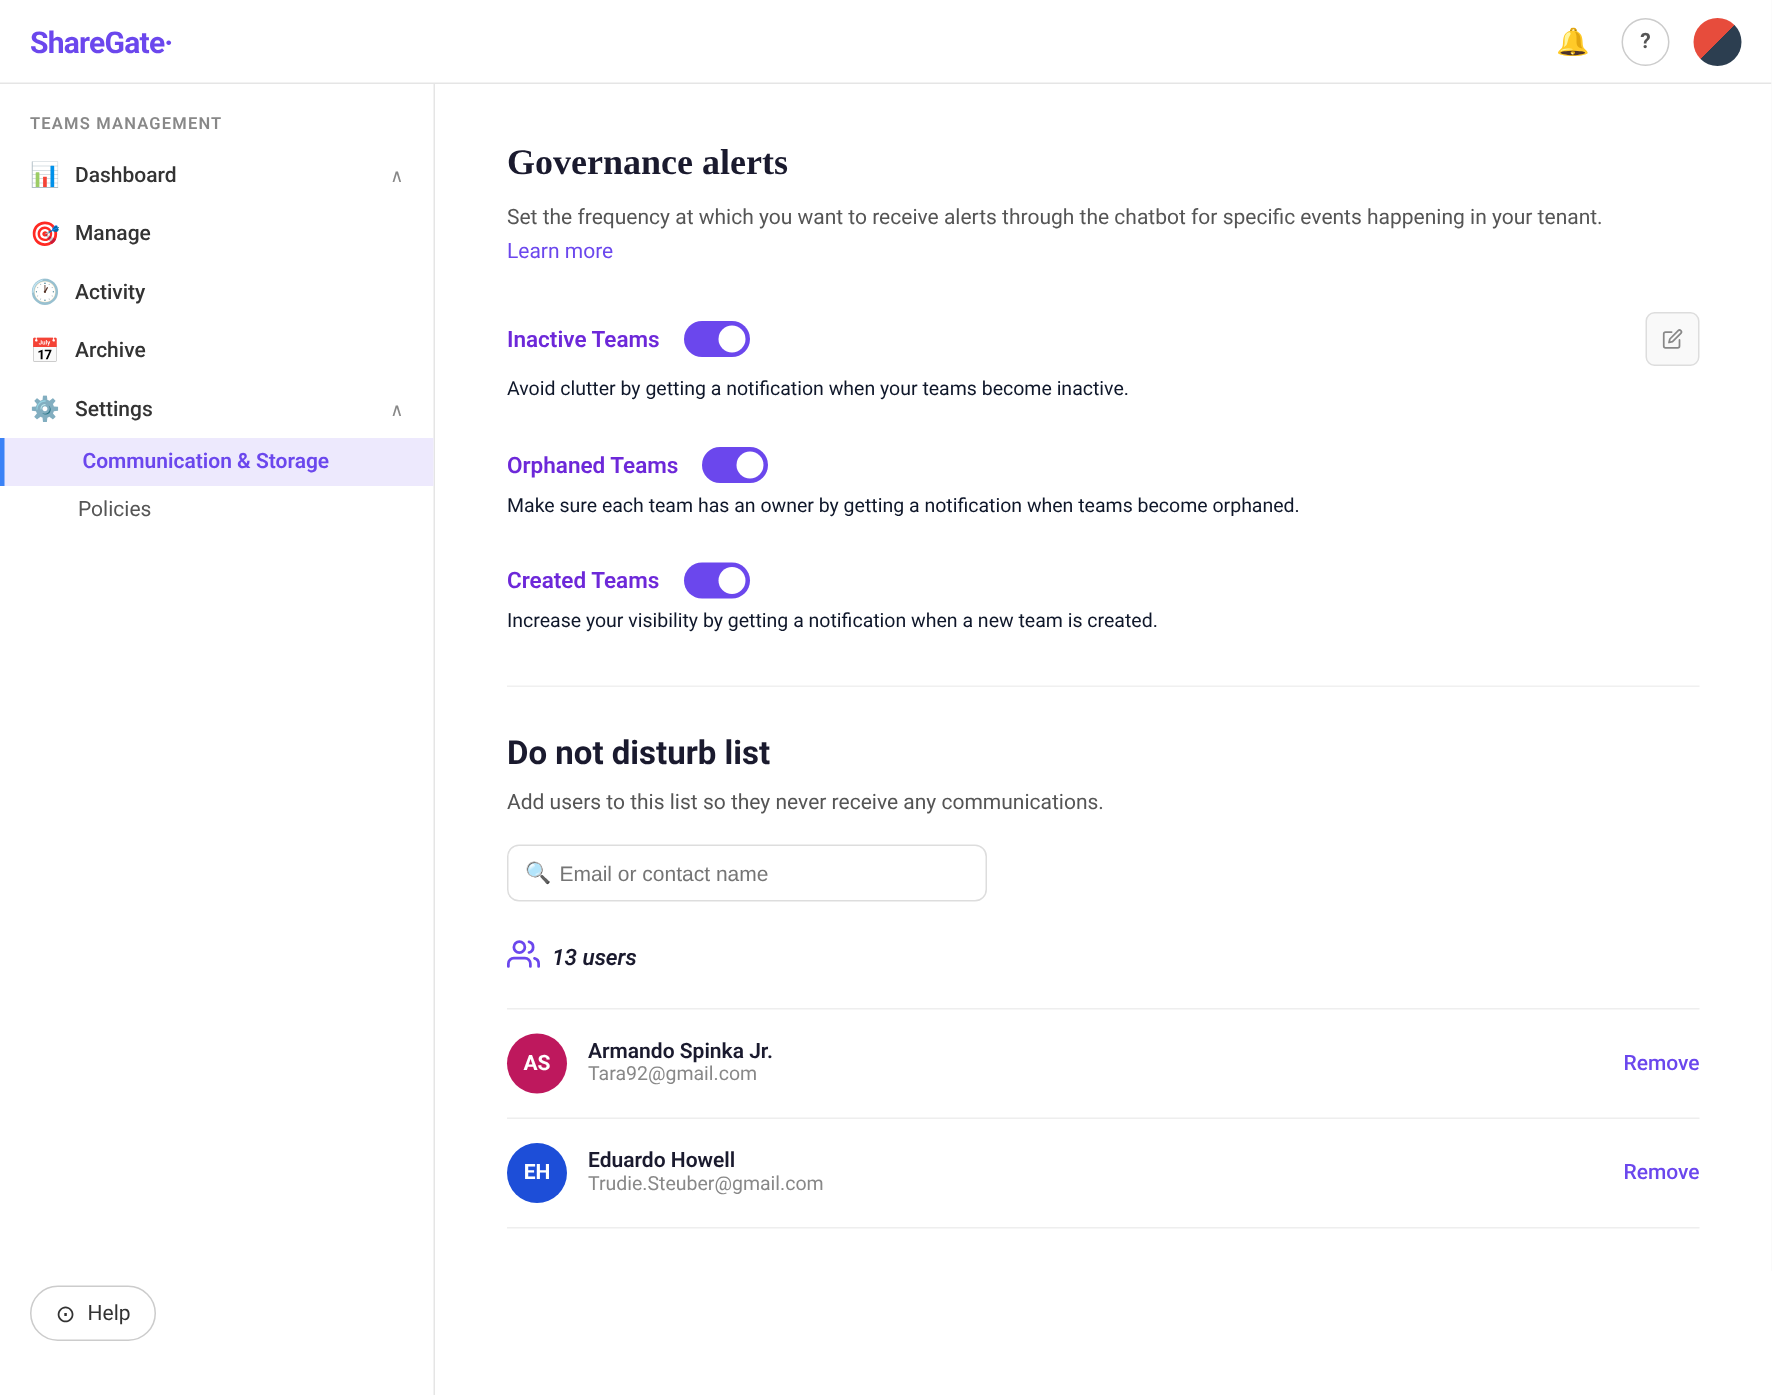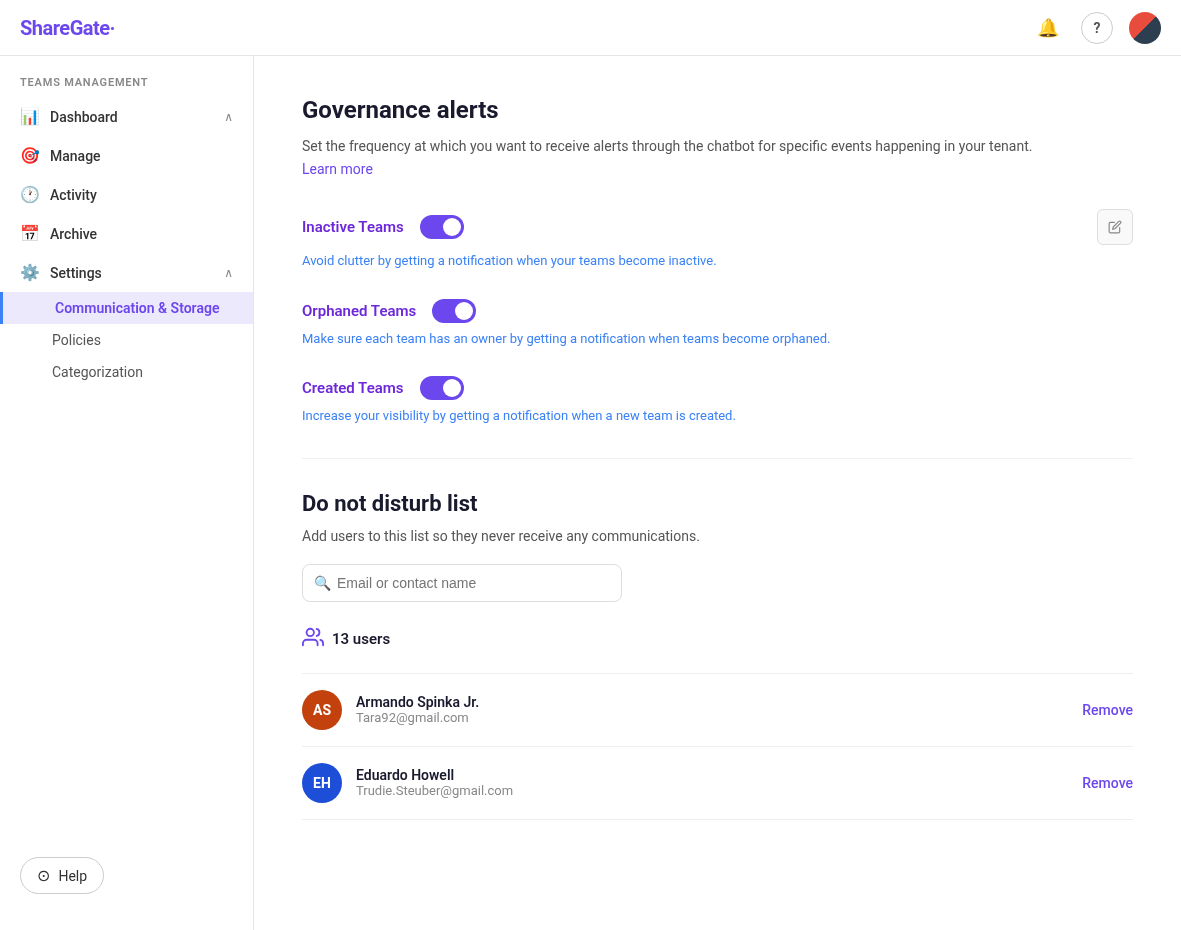--- a/index.html
+++ b/index.html
@@ -12,66 +12,66 @@
     .logo { font-size: 20px; font-weight: 700; color: #1a1a2e; letter-spacing: -0.5px; }
     .logo span { color: #6b47ed; }
     .topbar-right { display: flex; align-items: center; gap: 16px; }
     .topbar-icon { width: 32px; height: 32px; display: flex; align-items: center; justify-content: center; cursor: pointer; border-radius: 50%; color: #555; font-size: 18px; }
     .avatar { width: 32px; height: 32px; border-radius: 50%; background: linear-gradient(135deg, #e74c3c 50%, #2c3e50 50%); cursor: pointer; }
 
     
     .body-area { display: flex; flex: 1; overflow: hidden; }
 
     
-    .sidebar { width: 254px; background: #fff; border-right: 1px solid #e5e5e5; display: flex; flex-direction: column; flex-shrink: 0; padding-bottom: 20px; }
+    .sidebar { width: 290px; background: #fff; border-right: 1px solid #e5e5e5; display: flex; flex-direction: column; flex-shrink: 0; padding-bottom: 20px; }
     .sidebar-section-label { font-size: 11px; font-weight: 600; color: #888; text-transform: uppercase; letter-spacing: 0.8px; padding: 20px 20px 8px; }
     .sidebar-item { display: flex; align-items: center; gap: 10px; padding: 10px 20px; cursor: pointer; color: #333; border-radius: 0; position: relative; }
     .sidebar-item .item-icon { font-size: 16px; width: 20px; text-align: center; }
     .sidebar-item .item-label { font-size: 14px; font-weight: 500; }
     .sidebar-item .chevron { margin-left: auto; font-size: 12px; color: #888; }
     .sidebar-submenu { padding-left: 0; }
     .sidebar-submenu .sub-item { padding: 8px 20px 8px 52px; cursor: pointer; font-size: 14px; color: #555; }
     .sidebar-submenu .sub-item.active { color: #6b47ed; font-weight: 600; background: #ede9fd; border-left: 3px solid #3b82f6; }
     .sidebar-footer { margin-top: auto; padding: 16px 20px; }
     .help-btn { display: flex; align-items: center; gap: 8px; border: 1px solid #ccc; border-radius: 20px; padding: 8px 16px; cursor: pointer; font-size: 14px; color: #333; background: #fff; width: fit-content; }
 
     
     .main-content { flex: 1; overflow-y: auto; background: #fff; padding: 40px 48px; }
 
     
-    .page-title { font-size: 24px; font-weight: 700; color: #1a1a2e; margin-bottom: 12px; }
+    .page-title { font-size: 24px; font-weight: 700; color: #1a1a2e; margin-bottom: 12px; font-family: Liberation Serif, serif; }
     .page-description { font-size: 14px; color: #555; line-height: 1.5; margin-bottom: 4px; }
     .learn-more { color: #6b47ed; text-decoration: none; font-size: 14px; cursor: pointer; }
 
     
     .alert-section { margin-top: 32px; }
     .alert-item { margin-bottom: 28px; display: flex; flex-direction: column; gap: 6px; }
     .alert-item-header { display: flex; align-items: center; gap: 16px; }
     .alert-item-name { font-size: 15px; font-weight: 600; color: #6d28d9; }
-    .alert-item-desc { font-size: 13px; color: #3b82f6; line-height: 1.5; max-width: 720px; }
+    .alert-item-desc { font-size: 13px; color: #0f172a; line-height: 1.5; max-width: 720px; }
     .edit-icon-btn { margin-left: auto; width: 36px; height: 36px; border: 1px solid #ddd; border-radius: 6px; display: flex; align-items: center; justify-content: center; cursor: pointer; color: #888; background: #f9f9f9; align-self: flex-start; }
 
     
     .toggle { position: relative; display: inline-block; width: 44px; height: 24px; }
     .toggle input { opacity: 0; width: 0; height: 0; }
     .toggle-slider { position: absolute; cursor: pointer; top: 0; left: 0; right: 0; bottom: 0; background: #6b47ed; border-radius: 24px; transition: 0.3s; }
     .toggle-slider:before { position: absolute; content: ""; height: 18px; width: 18px; left: 3px; bottom: 3px; background: white; border-radius: 50%; transition: 0.3s; transform: translateX(20px); }
 
     
     .section-divider { border: none; border-top: 1px solid #f0f0f0; margin: 32px 0; }
 
     
     .dnd-title { font-size: 22px; font-weight: 700; color: #1a1a2e; margin-bottom: 12px; }
     .dnd-description { font-size: 14px; color: #555; margin-bottom: 20px; }
     .search-input-wrapper { position: relative; max-width: 320px; margin-bottom: 24px; }
     .search-input-wrapper .search-icon { position: absolute; left: 12px; top: 50%; transform: translateY(-50%); color: #aaa; font-size: 14px; }
     .search-input { width: 320px; padding: 10px 12px 10px 34px; border: 1px solid #ddd; border-radius: 8px; font-size: 14px; color: #aaa; outline: none; }
 
     
-    .users-count-row { display: flex; align-items: center; gap: 8px; margin-bottom: 20px; color: #555; }
+    .users-count-row { display: flex; align-items: center; gap: 8px; margin-bottom: 20px; color: #555; font-style: italic; }
     .users-icon { color: #6b47ed; font-size: 20px; }
     .users-count-label { font-size: 15px; font-weight: 600; color: #1a1a2e; }
 
     
     .user-list { border-top: 1px solid #eee; }
     .user-item { display: flex; align-items: center; gap: 14px; padding: 16px 0; border-bottom: 1px solid #eee; }
     .user-avatar { width: 40px; height: 40px; border-radius: 50%; display: flex; align-items: center; justify-content: center; font-size: 14px; font-weight: 700; color: #fff; flex-shrink: 0; }
     .user-info { flex: 1; }
     .user-name { font-size: 14px; font-weight: 600; color: #1a1a2e; }
     .user-email { font-size: 13px; color: #888; }
@@ -123,21 +123,20 @@
 
       <div class="sidebar-item">
         <span class="item-icon">⚙️</span>
         <span class="item-label">Settings</span>
         <span class="chevron">∧</span>
       </div>
 
       <div class="sidebar-submenu">
         <div class="sub-item active">Communication &amp; Storage</div>
         <div class="sub-item">Policies</div>
-        <div class="sub-item">Categorization</div>
       </div>
 
       <div class="sidebar-footer">
         <div class="help-btn">
           <span style="font-size:16px;">⊙</span>
           <span>Help</span>
         </div>
       </div>
     </div>
 
@@ -209,21 +208,21 @@
             <path d="M23 21v-2a4 4 0 0 0-3-3.87"></path>
             <path d="M16 3.13a4 4 0 0 1 0 7.75"></path>
           </svg>
         </span>
         <span class="users-count-label">13 users</span>
       </div>
 
       <div class="user-list">
 
         <div class="user-item">
-          <div class="user-avatar" style="background:#c2410c;">
+          <div class="user-avatar" style="background:#be185d;">
             <span>AS</span>
           </div>
           <div class="user-info">
             <div class="user-name">Armando Spinka Jr.</div>
             <div class="user-email">Tara92@gmail.com</div>
           </div>
           <span class="remove-btn">Remove</span>
         </div>
 
         <div class="user-item">

